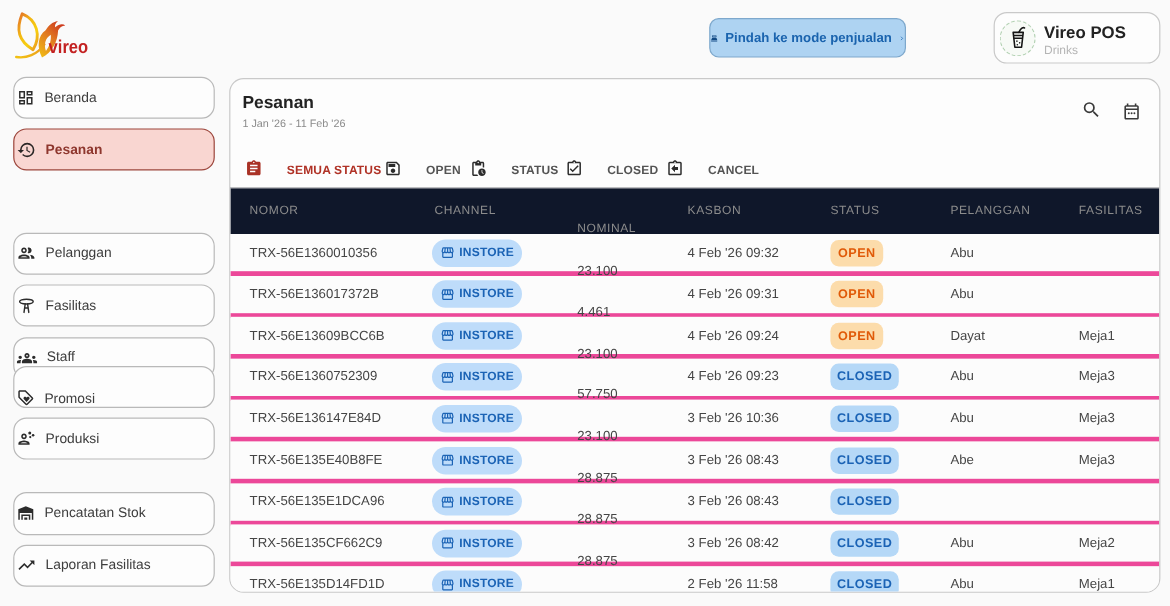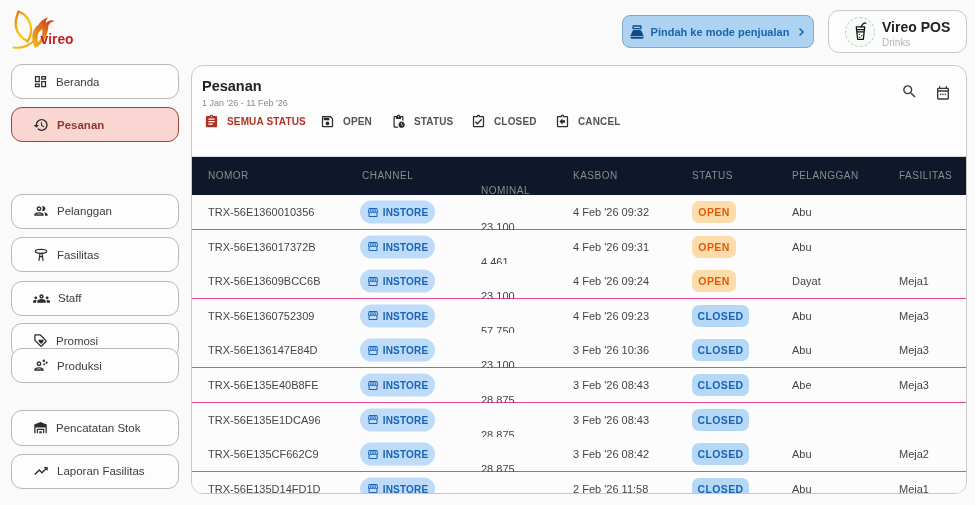--- a/index.html
+++ b/index.html
@@ -3,68 +3,68 @@
 <meta charset="utf-8">
 <style>
 * { margin:0; padding:0; box-sizing:border-box; }
 html,body { width:975px; height:505px; background:#fafafa; font-family:"Liberation Sans", sans-serif; overflow:hidden; }
 .abs { position:absolute; }
 #page { position:relative; width:975px; height:505px; }
 
 
 #logo { left:8px; top:3px; width:80px; height:50px; }
 #modebtn {
-  left:622px; top:15px; width:192px; height:33px;
+  left:591px; top:15px; width:164px; height:33px;
   background:#aed3f2; border:1px solid #7ea8cc; border-radius:8px;
   display:flex; align-items:center; justify-content:center; gap:6px;
   color:#1a63ae; font-weight:bold; font-size:11px; white-space:nowrap;
 }
 #poscard {
   left:828px; top:10px; width:139px; height:43px;
   background:#fdfdfd; border:1px solid #c9c9c9; border-radius:11px;
-  display:flex; align-items:center; gap:7px; padding-left:16px;
+  display:flex; align-items:center; gap:7px; padding-left:4px;
 }
 #poscard .avatar {
   width:30px; height:30px; border-radius:50%;
   background:#f7faf6; border:1px dashed #b4d2b4;
   display:flex; align-items:center; justify-content:center;
 }
 #poscard .t1 { font-size:14px; color:#222; font-weight:bold; }
 #poscard .t2 { font-size:10px; color:#b5b5b5; margin-top:2px; }
 
 
 .side {
   left:11px; width:168px; height:35.2px;
   background:#fdfdfd; border:1px solid #b9b9b9; border-radius:11px;
-  display:flex; align-items:center; gap:8px; padding-left:21px;
+  display:flex; align-items:center; gap:8px; padding-left:2px;
   font-size:11.5px; color:#3d3d3d;
 }
 .side.active { background:#f9d6d1; border:1.5px solid #9c453b; color:#8e372e; font-weight:bold; }
 .side svg { flex:0 0 auto; }
 
 
 #panel {
   left:191px; top:65px; width:776px; height:429px;
   background:#fdfdfd; border:1px solid #c9c9c9; border-radius:12px;
   overflow:hidden;
 }
 #ptitle { left:10px; top:12px; font-size:14.5px; font-weight:bold; color:#222; }
 #pdates { left:10px; top:32px; font-size:9px; color:#8a8a8a; }
 #psearch { left:709px; top:17px; }
 #pcal { left:743px; top:19px; }
 
-.ftab { top:44px; display:flex; align-items:center; gap:8px; font-size:10px; font-weight:bold; color:#545454; letter-spacing:0.15px; height:22px; }
+.ftab { top:60px; display:flex; align-items:flex-end; gap:20px; font-size:10px; font-weight:bold; color:#545454; letter-spacing:0.15px; height:22px; }
 .ftab.red { color:#b03226; }
 
 #thead {
   left:0; top:90px; width:774px; height:39px;
   background:#0f172a; border-top:1px solid #dcdcdc;
 }
 .th { position:absolute; top:13px; font-size:10px; color:#8c8c8c; letter-spacing:0.5px; }
-.row { position:absolute; left:0; width:774px; height:35px; border-bottom:1px solid #ec4899; background:#fcfcfc; }
+.row { position:absolute; left:0; width:774px; height:35px; border-bottom:4px solid #ec4899; background:#fcfcfc; }
 .c { position:absolute; top:50%; transform:translateY(-50%); font-size:11px; color:#454545; }
 .instore {
   position:absolute; left:168px; top:50%; transform:translateY(-50%);
   width:75px; height:23px; border-radius:12px; background:#bedcfa;
   display:flex; align-items:center; justify-content:center; gap:4px;
   color:#1b63b5; font-size:10px; font-weight:bold; letter-spacing:0.2px;
 }
 .st { position:absolute; left:500px; top:50%; transform:translateY(-50%);
   height:22px; border-radius:7px; display:flex; align-items:center; justify-content:center;
   font-size:10.5px; font-weight:bold; letter-spacing:0.4px; }
@@ -153,21 +153,21 @@
         <path d="M10.5 9.5 L9 20 M13.5 9.5 L15 20 M9.7 14.5 L14.3 14.5" stroke-linecap="round"></path>
       </svg>
     <span>Fasilitas</span>
   </div>
   <div class="side abs" style="top:280.5px;">
     <svg width="17" height="17" viewBox="0 0 24 24" fill="#2c2c2c">
         <path d="M12 12.75c1.63 0 3.07.39 4.24.9 1.08.48 1.76 1.56 1.76 2.73V18H6v-1.61c0-1.18.68-2.26 1.76-2.73 1.17-.52 2.61-.91 4.24-.91zM4 13c1.1 0 2-.9 2-2s-.9-2-2-2-2 .9-2 2 .9 2 2 2zm1.13 1.1c-.37-.06-.74-.1-1.13-.1-.99 0-1.93.21-2.78.58C.48 14.9 0 15.62 0 16.43V18h4.5v-1.61c0-.83.23-1.61.63-2.29zM20 13c1.1 0 2-.9 2-2s-.9-2-2-2-2 .9-2 2 .9 2 2 2zm4 3.43c0-.81-.48-1.53-1.22-1.85A6.95 6.95 0 0 0 20 14c-.39 0-.76.04-1.13.1.4.68.63 1.46.63 2.29V18H24v-1.57zM12 6c1.66 0 3 1.34 3 3s-1.34 3-3 3-3-1.34-3-3 1.34-3 3-3zm0 2c-.55 0-1 .45-1 1s.45 1 1 1 1-.45 1-1-.45-1-1-1z"></path>
       </svg>
     <span>Staff</span>
   </div>
-  <div class="side abs" style="top:323px;">
+  <div class="side abs" style="top:305px;align-items:flex-end;">
     <svg width="15" height="15" viewBox="0 0 24 24" fill="#2c2c2c">
         <path d="M21.41 11.58l-9-9C12.05 2.22 11.55 2 11 2H4c-1.1 0-2 .9-2 2v7c0 .55.22 1.05.59 1.42l9 9c.36.36.86.58 1.41.58s1.05-.22 1.41-.59l7-7c.37-.36.59-.86.59-1.41s-.23-1.06-.59-1.42zM13 20.01L4 11V4h7v-.01l9 9-7 7.02z"></path>
         <path d="M8.9 12.55c0-.57.23-1.07.6-1.45.37-.38.89-.6 1.45-.6.57 0 1.08.23 1.45.6l.6.6.6-.6c.37-.37.88-.6 1.45-.6s1.08.22 1.45.6.6.88.6 1.45-.23 1.08-.6 1.45l-3.5 3.5-3.5-3.5c-.37-.37-.6-.88-.6-1.45z"></path>
       </svg>
     <span>Promosi</span>
   </div>
   <div class="side abs" style="top:348px;">
     <svg width="16" height="16" viewBox="0 0 24 24" fill="#2c2c2c">
         <path d="M9 13.75c-2.34 0-7 1.17-7 3.5V19h14v-1.75c0-2.33-4.66-3.5-7-3.5zM4.34 17c.84-.58 2.87-1.25 4.66-1.25s3.82.67 4.66 1.25H4.34zM9 12c1.93 0 3.5-1.57 3.5-3.5S10.93 5 9 5 5.5 6.57 5.5 8.5 7.07 12 9 12zm0-5c.83 0 1.5.67 1.5 1.5S9.83 10 9 10s-1.5-.67-1.5-1.5S8.17 7 9 7z"></path>
         <circle cx="16.2" cy="4.2" r="1.9"></circle>

